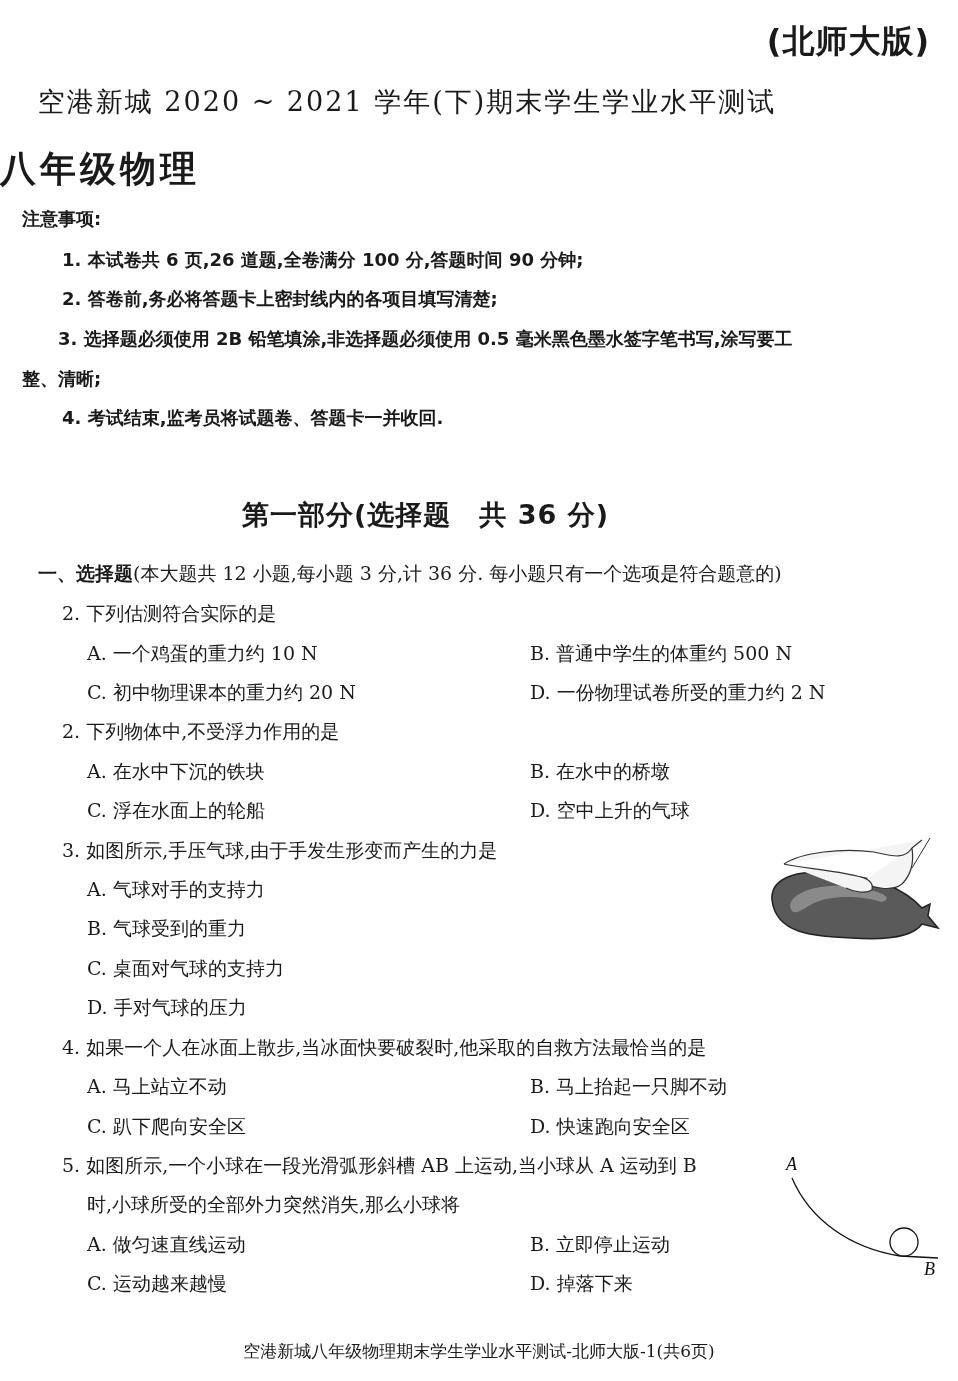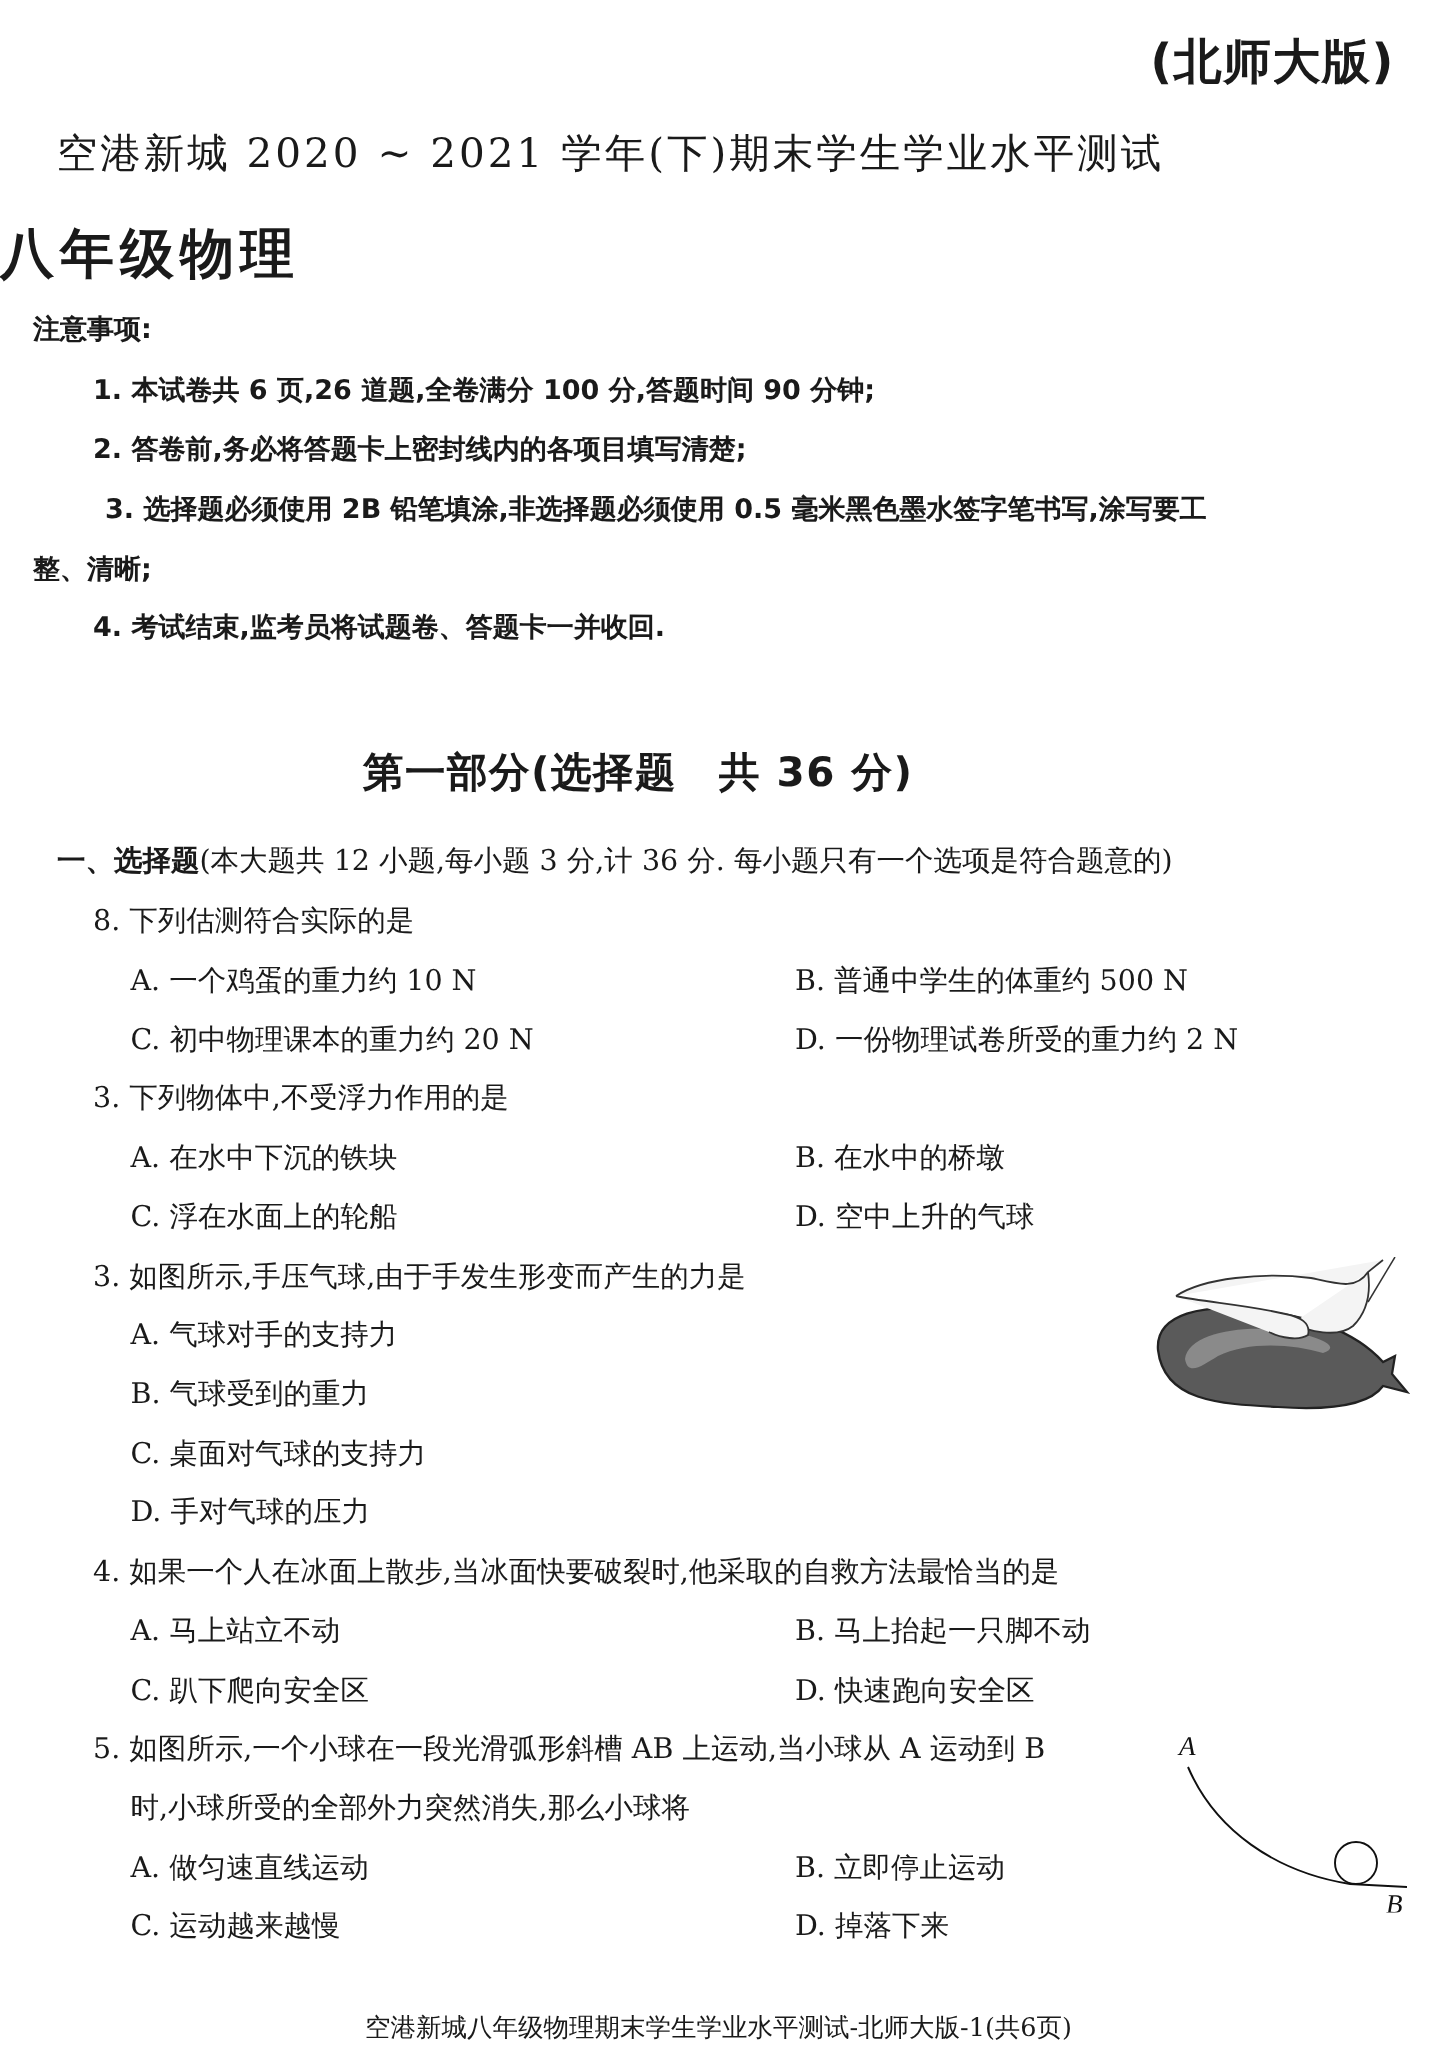--- a/index.html
+++ b/index.html
@@ -28,36 +28,36 @@
 </head>
 <body>
 
 <div class="abs edition">(北师大版)</div>
 <div class="abs exam-title">空港新城 2020 ~ 2021 学年(下)期末学生学业水平测试</div>
 <div class="abs subject-title">八年级物理</div>
 
 <div class="abs notice-heading">注意事项:</div>
 <div class="abs notice-item" style="left:62px; top:248px;">1. 本试卷共 6 页,26 道题,全卷满分 100 分,答题时间 90 分钟;</div>
 <div class="abs notice-item" style="left:62px; top:287px;">2. 答卷前,务必将答题卡上密封线内的各项目填写清楚;</div>
-<div class="abs notice-item" style="left:70px; top:327px;text-align:right;">3. 选择题必须使用 2B 铅笔填涂,非选择题必须使用 0.5 毫米黑色墨水签字笔书写,涂写要工</div>
+<div class="abs notice-item" style="left:58px; top:327px;text-align:right;">3. 选择题必须使用 2B 铅笔填涂,非选择题必须使用 0.5 毫米黑色墨水签字笔书写,涂写要工</div>
 <div class="abs notice-item" style="left:22px; top:367px;">整、清晰;</div>
 <div class="abs notice-item" style="left:62px; top:406px;">4. 考试结束,监考员将试题卷、答题卡一并收回.</div>
 
 <div class="abs section-title">第一部分(选择题　共 36 分)</div>
 <div class="abs part-heading">
   <b>一、选择题</b><span>(本大题共 12 小题,每小题 3 分,计 36 分. 每小题只有一个选项是符合题意的)</span>
 </div>
 
-<div class="abs q-stem" style="top:601px;">8. 下列估测符合实际的是</div>
+<div class="abs q-stem" style="top:601px;">2. 下列估测符合实际的是</div>
 <div class="abs opt opt-left" style="top:641px;">A. 一个鸡蛋的重力约 10 N</div>
 <div class="abs opt opt-right" style="top:641px;">B. 普通中学生的体重约 500 N</div>
 <div class="abs opt opt-left" style="top:680px;">C. 初中物理课本的重力约 20 N</div>
 <div class="abs opt opt-right" style="top:680px;">D. 一份物理试卷所受的重力约 2 N</div>
 
-<div class="abs q-stem" style="top:719px;">3. 下列物体中,不受浮力作用的是</div>
+<div class="abs q-stem" style="top:719px;">2. 下列物体中,不受浮力作用的是</div>
 <div class="abs opt opt-left" style="top:759px;">A. 在水中下沉的铁块</div>
 <div class="abs opt opt-right" style="top:759px;">B. 在水中的桥墩</div>
 <div class="abs opt opt-left" style="top:798px;">C. 浮在水面上的轮船</div>
 <div class="abs opt opt-right" style="top:798px;">D. 空中上升的气球</div>
 
 <div class="abs q-stem" style="top:838px;">3. 如图所示,手压气球,由于手发生形变而产生的力是</div>
 <div class="abs opt opt-left" style="top:877px;">A. 气球对手的支持力</div>
 <div class="abs opt opt-left" style="top:916px;">B. 气球受到的重力</div>
 <div class="abs opt opt-left" style="top:956px;">C. 桌面对气球的支持力</div>
 <div class="abs opt opt-left" style="top:995px;">D. 手对气球的压力</div>

